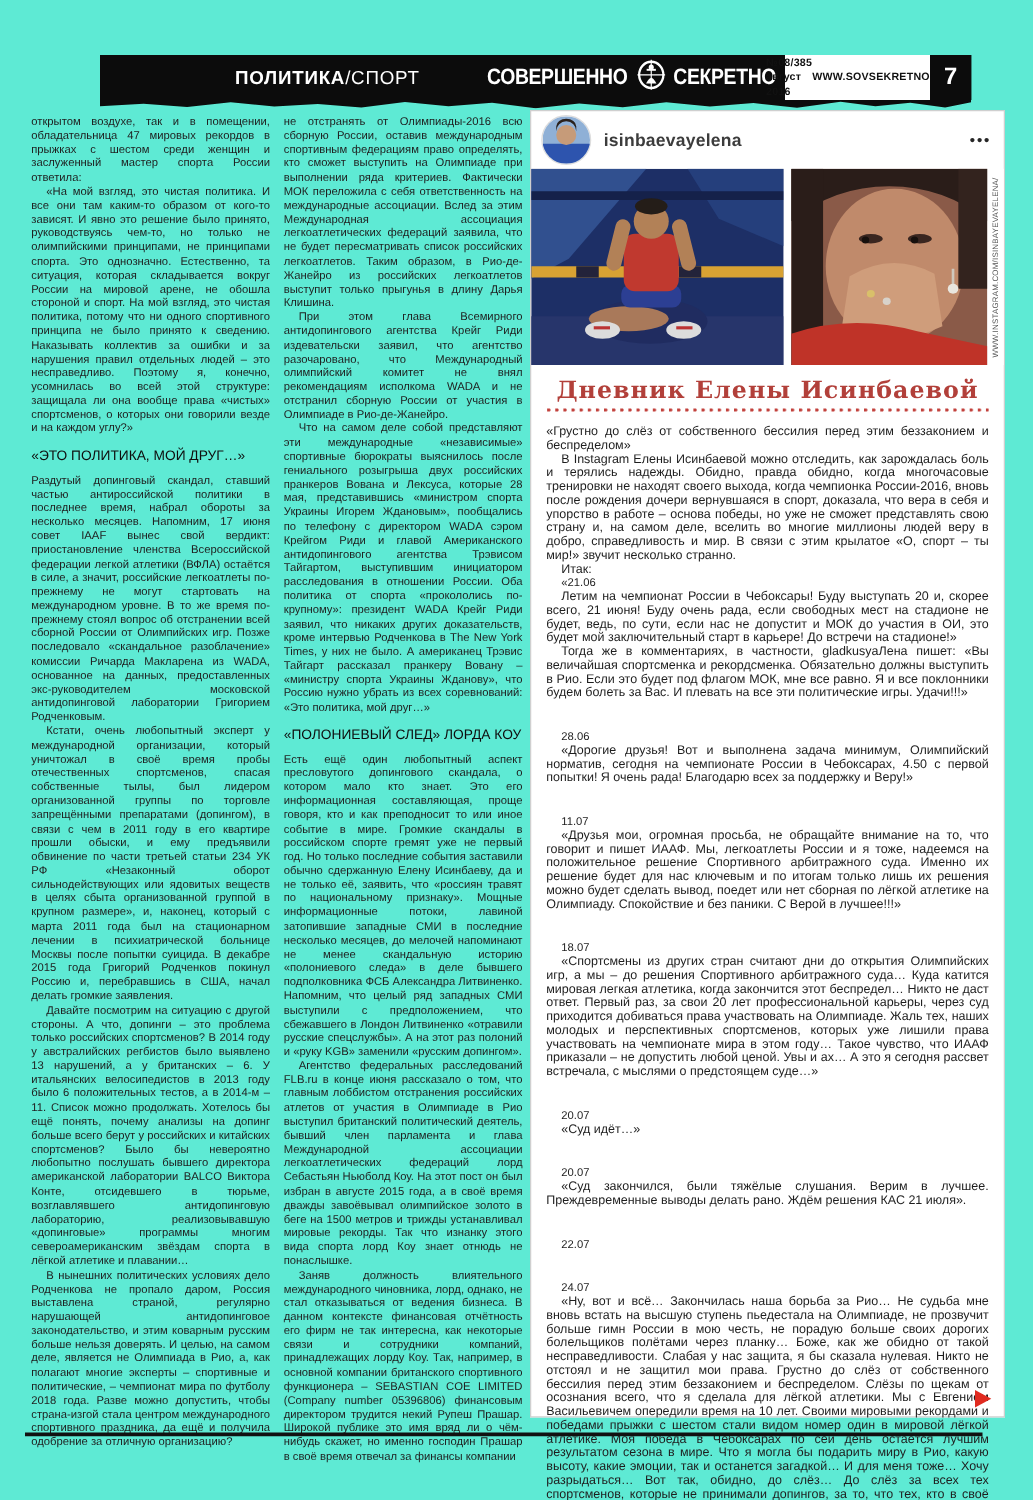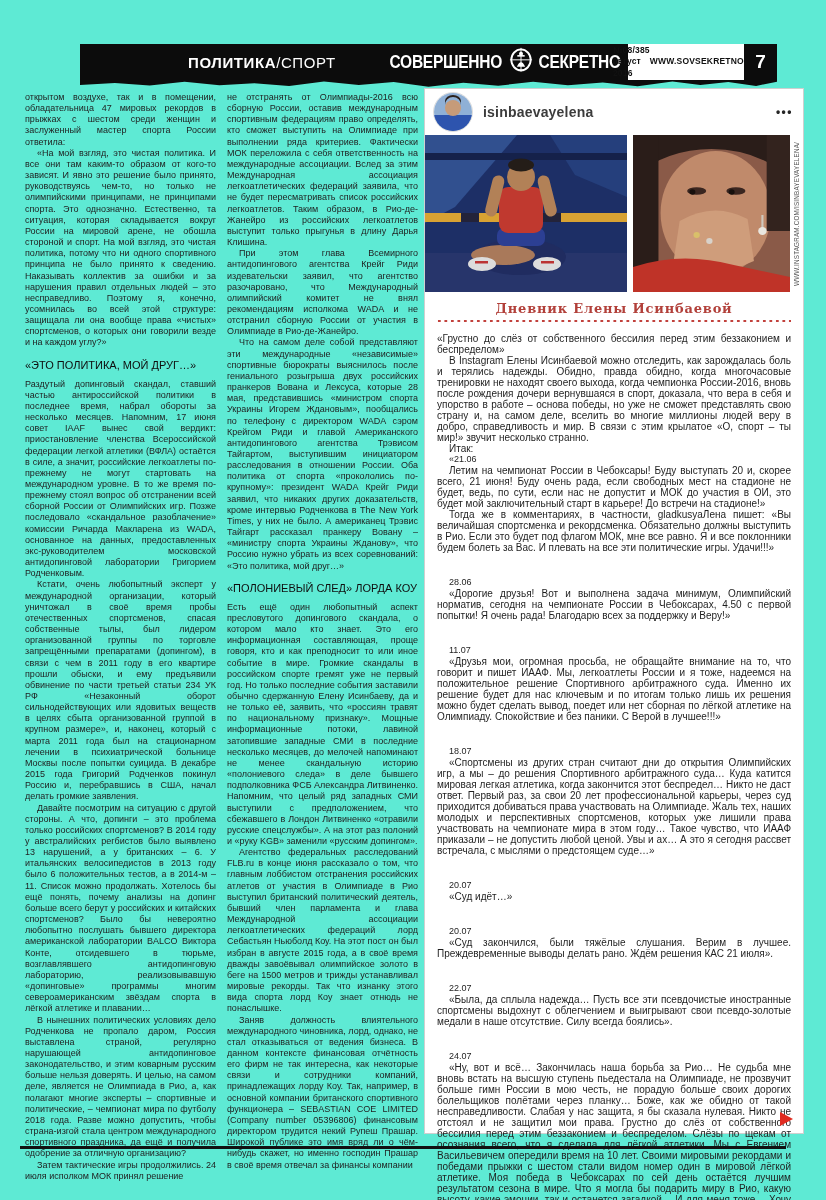--- a/index.html
+++ b/index.html
@@ -39,21 +39,21 @@
   .ig-photo{display:flex;height:157px;}
   .ph-left{width:202px;flex:0 0 auto;}
   .ph-gap{width:6px;background:#fff;flex:0 0 auto;}
   .ph-right{flex:1;}
   .ph-left svg,.ph-right svg,.ig-avatar svg{display:block;width:100%;height:100%;}
   .ph-credit{flex:0 0 13px;writing-mode:vertical-rl;transform:rotate(180deg);
      font-size:6.3px;color:#555;display:flex;align-items:center;justify-content:center;
      letter-spacing:.2px;background:#fff;}
   .diary{padding:4px 12px 0;}
   .diary-title{text-align:center;font-family:"DejaVu Serif",serif;font-weight:bold;color:#b2403a;
-     font-size:13px;letter-spacing:.8px;margin:5px 0 3px;}
+     font-size:19px;letter-spacing:.8px;margin:5px 0 3px;}
   .diary-dots{height:4px;margin:2px 0 10px;
      background-image:radial-gradient(circle 1.5px at 2px 2px,#c2413c 1.4px,transparent 1.5px);
      background-size:6.5px 4px;background-repeat:repeat-x;}
   .diary p{font-size:10px;line-height:11px;text-align:justify;margin:0;}
   .lead{margin-bottom:11px;}
   .entry-date{display:block;text-indent:12px;margin-top:24px;font-size:9px;line-height:11px;}
   .entry-date:empty{display:none;margin:0;}
   .entry-first .entry-date{margin-top:0;}
   
   .bottom-rule{position:absolute;left:20px;top:1146px;width:766px;height:3px;background:#111;}
@@ -92,21 +92,20 @@
   </div>
 
   <div class="col col-1">
     <p>открытом воздухе, так и в помещении, обладательница 47 мировых рекордов в прыжках с шестом среди женщин и заслуженный мастер спорта России ответила:</p>
     <p class="ind">«На мой взгляд, это чистая политика. И все они там каким-то образом от кого-то зависят. И явно это решение было принято, руководствуясь чем-то, но только не олимпийскими принципами, не принципами спорта. Это однозначно. Естественно, та ситуация, которая складывается вокруг России на мировой арене, не обошла стороной и спорт. На мой взгляд, это чистая политика, потому что ни одного спортивного принципа не было принято к сведению. Наказывать коллектив за ошибки и за нарушения правил отдельных людей – это несправедливо. Поэтому я, конечно, усомнилась во всей этой структуре: защищала ли она вообще права «чистых» спортсменов, о которых они говорили везде и на каждом углу?»</p>
     <div class="subhead">«ЭТО ПОЛИТИКА, МОЙ ДРУГ…»</div>
     <p>Раздутый допинговый скандал, ставший частью антироссийской политики в последнее время, набрал обороты за несколько месяцев. Напомним, 17 июня совет IAAF вынес свой вердикт: приостановление членства Всероссийской федерации легкой атлетики (ВФЛА) остаётся в силе, а значит, российские легкоатлеты по-прежнему не могут стартовать на международном уровне. В то же время по-прежнему стоял вопрос об отстранении всей сборной России от Олимпийских игр. Позже последовало «скандальное разоблачение» комиссии Ричарда Макларена из WADA, основанное на данных, предоставленных экс-руководителем московской антидопинговой лаборатории Григорием Родченковым.</p>
     <p class="ind">Кстати, очень любопытный эксперт у международной организации, который уничтожал в своё время пробы отечественных спортсменов, спасая собственные тылы, был лидером организованной группы по торговле запрещёнными препаратами (допингом), в связи с чем в 2011 году в его квартире прошли обыски, и ему предъявили обвинение по части третьей статьи 234 УК РФ «Незаконный оборот сильнодействующих или ядовитых веществ в целях сбыта организованной группой в крупном размере», и, наконец, который с марта 2011 года был на стационарном лечении в психиатрической больнице Москвы после попытки суицида. В декабре 2015 года Григорий Родченков покинул Россию и, перебравшись в США, начал делать громкие заявления.</p>
     <p class="ind">Давайте посмотрим на ситуацию с другой стороны. А что, допинги – это проблема только российских спортсменов? В 2014 году у австралийских регбистов было выявлено 13 нарушений, а у британских – 6. У итальянских велосипедистов в 2013 году было 6 положительных тестов, а в 2014-м – 11. Список можно продолжать. Хотелось бы ещё понять, почему анализы на допинг больше всего берут у российских и китайских спортсменов? Было бы невероятно любопытно послушать бывшего директора американской лаборатории BALCO Виктора Конте, отсидевшего в тюрьме, возглавлявшего антидопинговую лабораторию, реализовывавшую «допинговые» программы многим североамериканским звёздам спорта в лёгкой атлетике и плавании…</p>
     <p class="ind">В нынешних политических условиях дело Родченкова не пропало даром, Россия выставлена страной, регулярно нарушающей антидопинговое законодательство, и этим коварным русским больше нельзя доверять. И целью, на самом деле, является не Олимпиада в Рио, а, как полагают многие эксперты – спортивные и политические, – чемпионат мира по футболу 2018 года. Разве можно допустить, чтобы страна-изгой стала центром международного спортивного праздника, да ещё и получила одобрение за отличную организацию?</p>
-    <p class="ind">Затем тактические игры продолжились. 24 июля исполком МОК принял решение</p>
   </div>
 
   <div class="col col-2">
     <p>не отстранять от Олимпиады-2016 всю сборную России, оставив международным спортивным федерациям право определять, кто сможет выступить на Олимпиаде при выполнении ряда критериев. Фактически МОК переложила с себя ответственность на международные ассоциации. Вслед за этим Международная ассоциация легкоатлетических федераций заявила, что не будет пересматривать список российских легкоатлетов. Таким образом, в Рио-де-Жанейро из российских легкоатлетов выступит только прыгунья в длину Дарья Клишина.</p>
     <p class="ind">При этом глава Всемирного антидопингового агентства Крейг Риди издевательски заявил, что агентство разочаровано, что Международный олимпийский комитет не внял рекомендациям исполкома WADA и не отстранил сборную России от участия в Олимпиаде в Рио-де-Жанейро.</p>
     <p class="ind">Что на самом деле собой представляют эти международные «независимые» спортивные бюрократы выяснилось после гениального розыгрыша двух российских пранкеров Вована и Лексуса, которые 28 мая, представившись «министром спорта Украины Игорем Ждановым», пообщались по телефону с директором WADA сэром Крейгом Риди и главой Американского антидопингового агентства Трэвисом Тайгартом, выступившим инициатором расследования в отношении России. Оба политика от спорта «прокололись по-крупному»: президент WADA Крейг Риди заявил, что никаких других доказательств, кроме интервью Родченкова в The New York Times, у них не было. А американец Трэвис Тайгарт рассказал пранкеру Вовану – «министру спорта Украины Жданову», что Россию нужно убрать из всех соревнований: «Это политика, мой друг…»</p>
     <div class="subhead">«ПОЛОНИЕВЫЙ СЛЕД» ЛОРДА КОУ</div>
     <p>Есть ещё один любопытный аспект пресловутого допингового скандала, о котором мало кто знает. Это его информационная составляющая, проще говоря, кто и как преподносит то или иное событие в мире. Громкие скандалы в российском спорте гремят уже не первый год. Но только последние события заставили обычно сдержанную Елену Исинбаеву, да и не только её, заявить, что «россиян травят по национальному признаку». Мощные информационные потоки, лавиной затопившие западные СМИ в последние несколько месяцев, до мелочей напоминают не менее скандальную историю «полониевого следа» в деле бывшего подполковника ФСБ Александра Литвиненко. Напомним, что целый ряд западных СМИ выступили с предположением, что сбежавшего в Лондон Литвиненко «отравили русские спецслужбы». А на этот раз полоний и «руку KGB» заменили «русским допингом».</p>
     <p class="ind">Агентство федеральных расследований FLB.ru в конце июня рассказало о том, что главным лоббистом отстранения российских атлетов от участия в Олимпиаде в Рио выступил британский политический деятель, бывший член парламента и глава Международной ассоциации легкоатлетических федераций лорд Себастьян Ньюболд Коу. На этот пост он был избран в августе 2015 года, а в своё время дважды завоёвывал олимпийское золото в беге на 1500 метров и трижды устанавливал мировые рекорды. Так что изнанку этого вида спорта лорд Коу знает отнюдь не понаслышке.</p>
     <p class="ind">Заняв должность влиятельного международного чиновника, лорд, однако, не стал отказываться от ведения бизнеса. В данном контексте финансовая отчётность его фирм не так интересна, как некоторые связи и сотрудники компаний, принадлежащих лорду Коу. Так, например, в основной компании британского спортивного функционера – SEBASTIAN COE LIMITED (Company number 05396806) финансовым директором трудится некий Рупеш Прашар. Широкой публике это имя вряд ли о чём-нибудь скажет, но именно господин Прашар в своё время отвечал за финансы компании</p>
@@ -202,21 +201,20 @@
       <div class="entry">
         <span class="entry-date">20.07</span>
         <p class="ind">«Суд идёт…»</p>
       </div>
       <div class="entry">
         <span class="entry-date">20.07</span>
         <p class="ind">«Суд закончился, были тяжёлые слушания. Верим в лучшее. Преждевременные выводы делать рано. Ждём решения КАС 21 июля».</p>
       </div>
       <div class="entry">
         <span class="entry-date">22.07</span>
-        <p class="ind">«Была, да сплыла надежда… Пусть все эти псевдочистые иностранные спортсмены выдохнут с облегчением и выигрывают свои псевдо-золотые медали в наше отсутствие. Силу всегда боялись».</p>
       </div>
       <div class="entry">
         <span class="entry-date">24.07</span>
         <p class="ind">«Ну, вот и всё… Закончилась наша борьба за Рио… Не судьба мне вновь встать на высшую ступень пьедестала на Олимпиаде, не прозвучит больше гимн России в мою честь, не порадую больше своих дорогих болельщиков полётами через планку… Боже, как же обидно от такой несправедливости. Слабая у нас защита, я бы сказала нулевая. Никто не отстоял и не защитил мои права. Грустно до слёз от собственного бессилия перед этим беззаконием и беспределом. Слёзы по щекам от осознания всего, что я сделала для лёгкой атлетики. Мы с Евгением Васильевичем опередили время на 10 лет. Своими мировыми рекордами и победами прыжки с шестом стали видом номер один в мировой лёгкой атлетике. Моя победа в Чебоксарах по сей день остаётся лучшим результатом сезона в мире. Что я могла бы подарить миру в Рио, какую высоту, какие эмоции, так и останется загадкой… И для меня тоже… Хочу разрыдаться… Вот так, обидно, до слёз… До слёз за всех тех спортсменов, которые не принимали допингов, за то, что тех, кто в своё время был дисквалифицирован и фактически предал страну, преподносят как героев, за то, что мировой спорт, точнее его организаторы, не стал проявлением мира, а застрял где-то между политикой и чьими-то амбициями».</p>
       </div>
     </div>
   </div>
 
   <div class="cont-arrow"></div>
   <div class="bottom-rule"></div>

